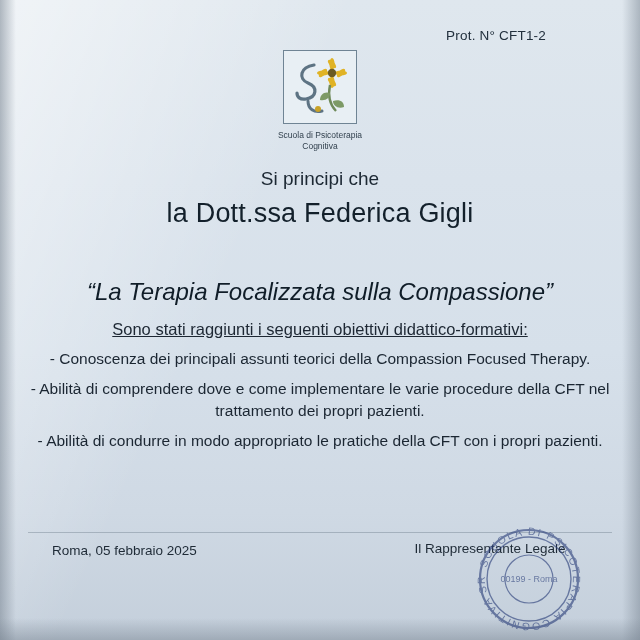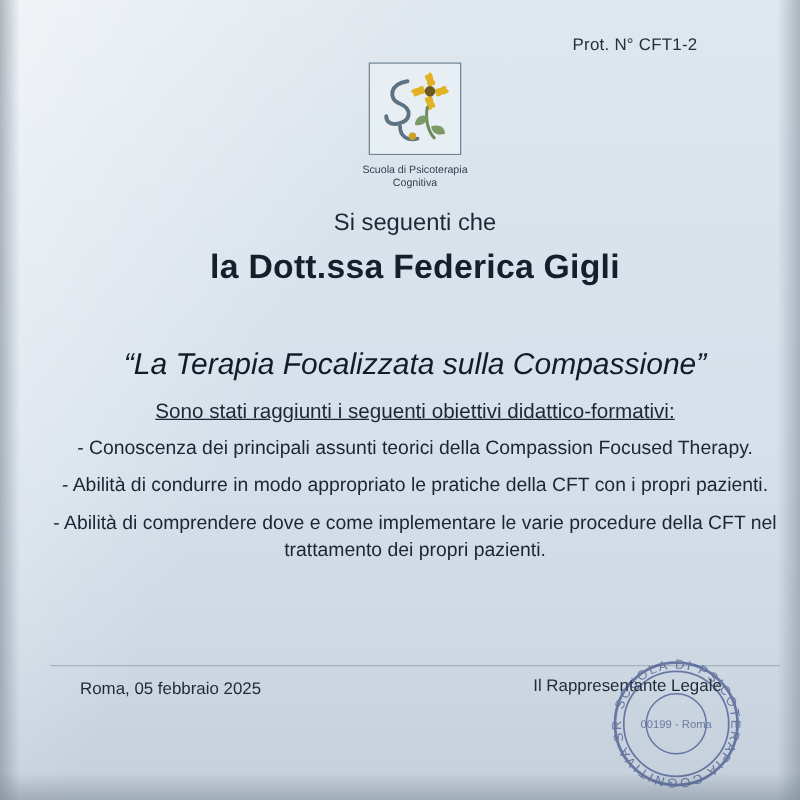--- a/index.html
+++ b/index.html
@@ -42,21 +42,20 @@
     left: 0; bottom: 0; width: 640px; height: 22px;
     background: linear-gradient(0deg, rgba(115,127,140,0.45), rgba(115,127,140,0));
   }
 
   .content {
     position: absolute;
     left: 0; top: 0;
     width: 560px;
     height: 640px;
     color: #1d2733;
-    margin-left: 12px;
   }
 
   #protocol-number {
     position: absolute;
     right: 14px;
     top: 28px;
     font-size: 13.5px;
     color: #22303d;
     letter-spacing: 0.2px;
     white-space: nowrap;
@@ -95,21 +94,21 @@
     left: 0;
   }
   #attest-line {
     top: 168px;
     font-size: 19px;
     color: #1c2833;
   }
   #recipient-name {
     top: 198px;
     font-size: 27px;
-    font-weight: bold;
+    font-weight: normal;
     color: #13202b;
     letter-spacing: 0.2px;
   }
   #participation-line {
     top: 244px;
     font-size: 18.5px;
   }
   #course-title {
     top: 278px;
     font-size: 24px;
@@ -216,33 +215,33 @@
           <path d="M49 50 C56 48 60 51 60 56 C54 58 49 55 49 50 Z" fill="#7d9a66"></path>
           <circle cx="34" cy="58" r="3" fill="#c9a227"></circle>
         </svg>
       </div>
       <div id="logo-caption">
         <div>Scuola di Psicoterapia</div>
         <div>Cognitiva</div>
       </div>
     </div>
 
-    <div class="line" id="attest-line">Si seguenti che</div>
+    <div class="line" id="attest-line">Si principi che</div>
 
     <div class="line" id="recipient-name">la Dott.ssa Federica Gigli</div>
 
 
     <div class="line" id="course-title">“La Terapia Focalizzata sulla Compassione”</div>
 
     <div class="line" id="objectives-intro">Sono stati raggiunti i seguenti obiettivi didattico-formativi:</div>
 
     <div id="objectives-list">
       <p class="objective">- Conoscenza dei principali assunti teorici della Compassion Focused Therapy.</p>
+      <p class="objective">- Abilità di comprendere dove e come implementare le varie procedure della CFT nel trattamento dei propri pazienti.</p>
       <p class="objective">- Abilità di condurre in modo appropriato le pratiche della CFT con i propri pazienti.</p>
-      <p class="objective">- Abilità di comprendere dove e come implementare le varie procedure della CFT nel trattamento dei propri pazienti.</p>
     </div>
 
     <div id="footer-rule"></div>
 
     <div id="place-date">Roma, 05 febbraio 2025</div>
 
     <div id="signature-block">
       <div>Il Rappresentante Legale</div>
     </div>
 

